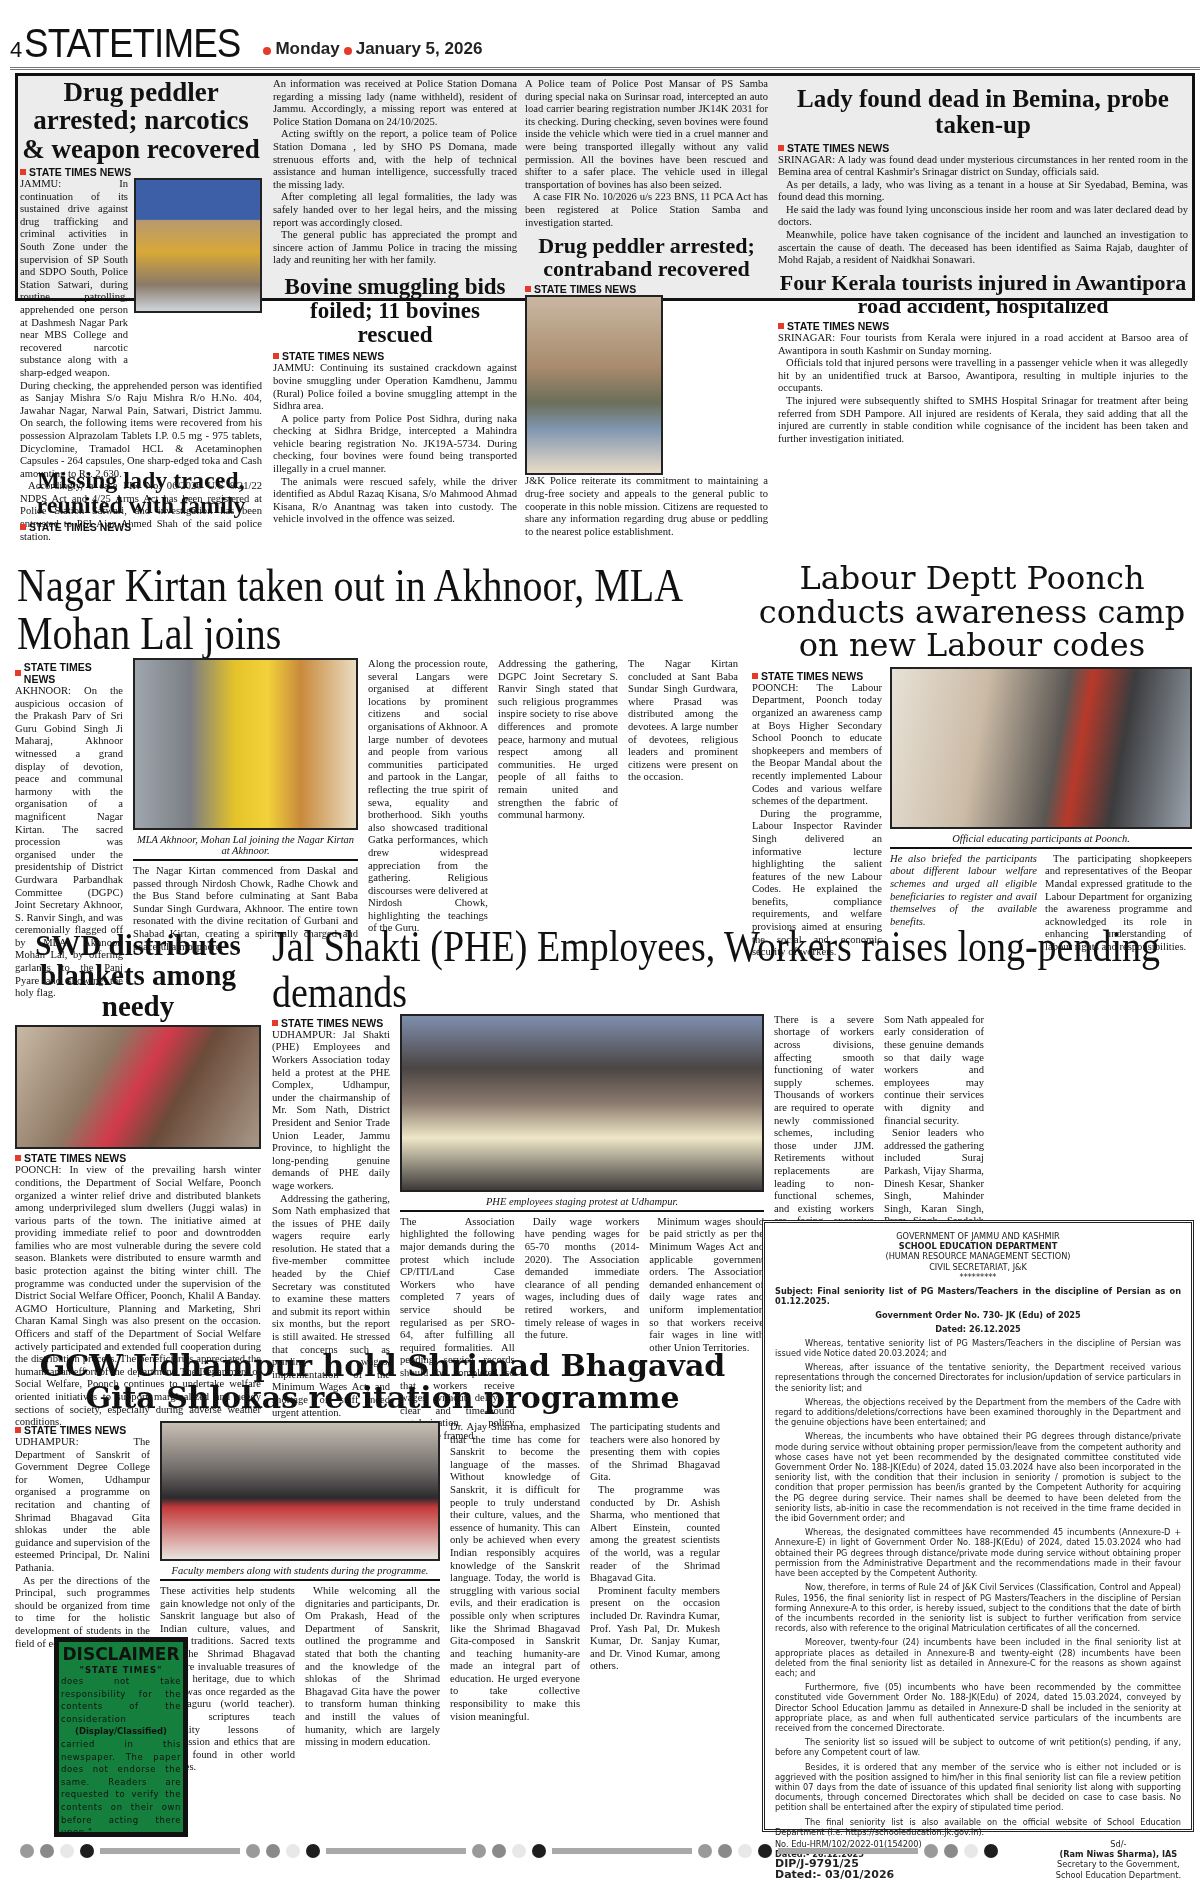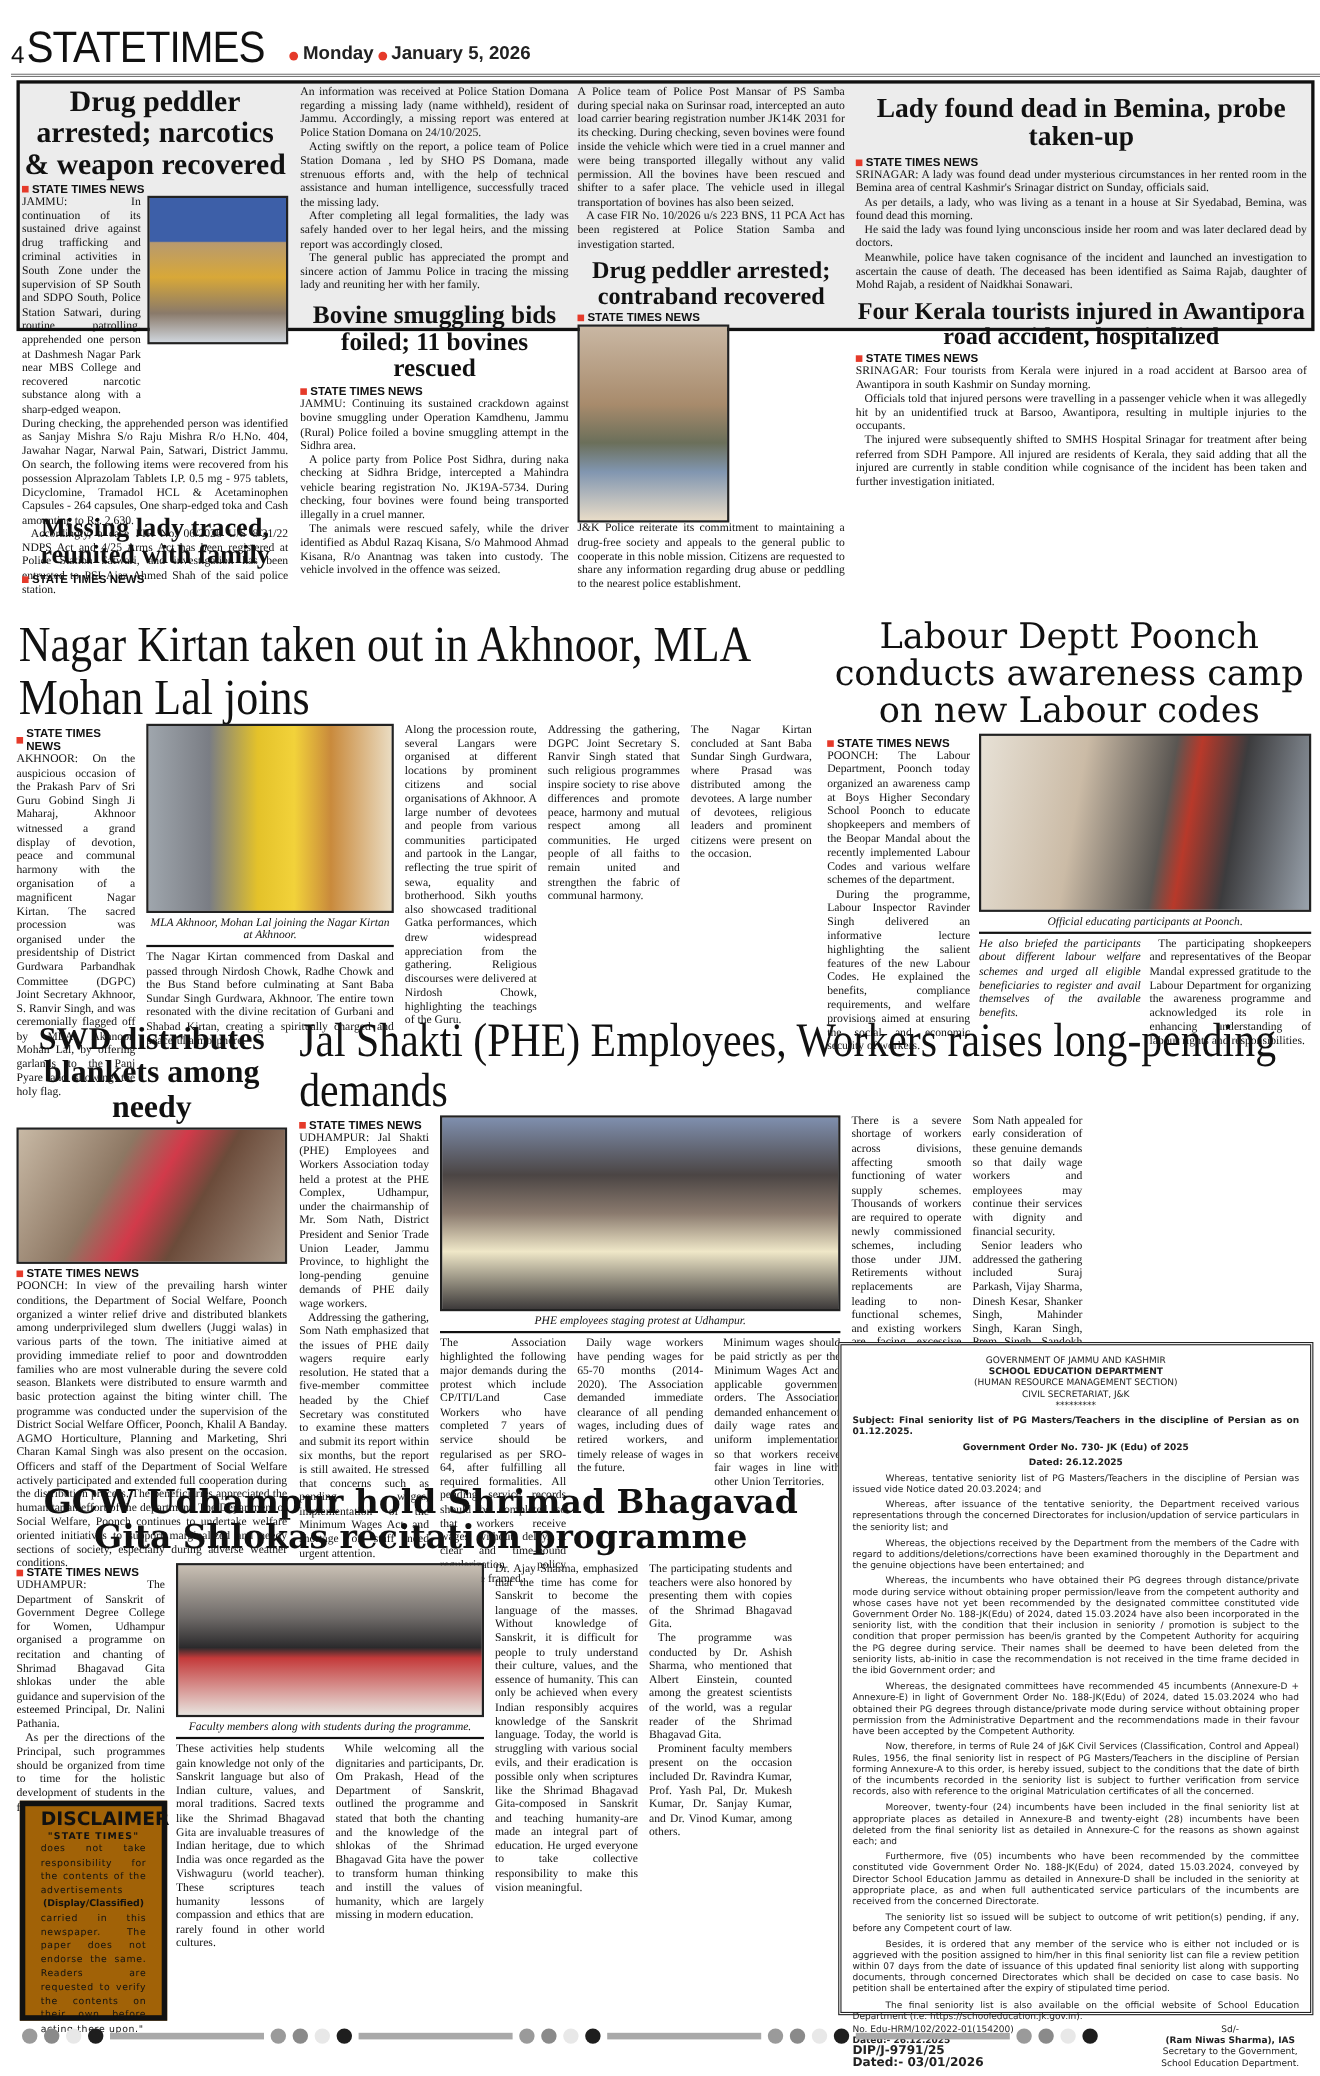--- a/index.html
+++ b/index.html
@@ -18,21 +18,21 @@
   .byline { font-family: "Liberation Sans", sans-serif; font-size: 10.5px; font-weight: bold; display: flex; align-items: center; gap: 3px; margin-top: 3px; }
   .byline::before { content: ""; width: 6px; height: 6px; background: #e53a2a; display: inline-block; }
   p.body { font-family: "Liberation Serif", serif; font-size: 10.6px; line-height: 12.6px; text-align: justify; hyphens: auto; }
   p.body + p.body { text-indent: 8px; }
   .photo { border: 2px solid #222; background: linear-gradient(135deg, #7a6a5a, #b8a58a 40%, #5c4e3f 70%, #8e7d6a); position: relative; overflow: hidden; }
   .caption { font-family: "Liberation Serif", serif; font-style: italic; font-size: 10.5px; text-align: center; padding: 4px 0 3px; border-bottom: 2px solid #111; margin-bottom: 4px; }
   .gov { position: absolute; border: 3px double #222; background: #fff; padding: 8px 10px; font-family: "DejaVu Sans", sans-serif; font-size: 8.2px; line-height: 10.2px; color: #222; }
   .gov .c { text-align: center; }
   .gov p { text-align: justify; margin-top: 4px; }
   .gov p.ind { text-indent: 30px; }
-  .disclaimer { position: absolute; border: 5px solid #111; background: #a16207; padding: 4px 14px; font-family: "DejaVu Sans", sans-serif; }
+  .disclaimer { position: absolute; border: 5px solid #111; background: #15803d; padding: 4px 2px; font-family: "DejaVu Sans", sans-serif; margin-left: 36px; }
   .footer-dots { position: absolute; display: flex; align-items: center; gap: 6px; }
   .fd { width: 14px; height: 14px; border-radius: 50%; display: inline-block; }
   .fbar { height: 6px; background: #a9a9a9; }
 </style>
 </head>
 <body>
 
 <div class="masthead">
   <span class="page-no">4</span>
   <span class="brand"><span>STATE</span><span>TIMES</span></span>
@@ -197,21 +197,21 @@
       <p class="body">The participating students and teachers were also honored by presenting them with copies of the Shrimad Bhagavad Gita.</p>
       <p class="body">The programme was conducted by Dr. Ashish Sharma, who mentioned that Albert Einstein, counted among the greatest scientists of the world, was a regular reader of the Shrimad Bhagavad Gita.</p>
       <p class="body">Prominent faculty members present on the occasion included Dr. Ravindra Kumar, Prof. Yash Pal, Dr. Mukesh Kumar, Dr. Sanjay Kumar, and Dr. Vinod Kumar, among others.</p>
     </div>
   </div>
 </div>
 
 <div class="disclaimer" style="left:18px; top:1637px; width:134px; height:200px;">
   <div style="font-size:17px; font-weight:bold; text-align:center; line-height:16px;">DISCLAIMER</div>
   <div style="font-size:8.5px; font-weight:bold; text-align:center; margin-top:3px; letter-spacing:1px;">"STATE TIMES"</div>
-  <div style="font-size:8.5px; text-align:justify; line-height:12.6px; letter-spacing:0.6px;">does not take responsibility for the contents of the advertisements</div>
+  <div style="font-size:8.5px; text-align:justify; line-height:12.6px; letter-spacing:0.6px;">does not take responsibility for the contents of the consideration</div>
   <div style="font-size:8.5px; font-weight:bold; text-align:center; line-height:12.6px;">(Display/Classified)</div>
   <div style="font-size:8.5px; text-align:justify; line-height:12.6px; letter-spacing:0.6px;">carried in this newspaper. The paper does not endorse the same. Readers are requested to verify the contents on their own before acting there upon."</div>
 </div>
 
 <div class="gov" style="left:762px; top:1220px; width:432px; height:612px;">
   <div class="c">GOVERNMENT OF JAMMU AND KASHMIR</div>
   <div class="c" style="font-weight:bold;">SCHOOL EDUCATION DEPARTMENT</div>
   <div class="c">(HUMAN RESOURCE MANAGEMENT SECTION)</div>
   <div class="c">CIVIL SECRETARIAT, J&amp;K</div>
   <div class="c">*********</div>

